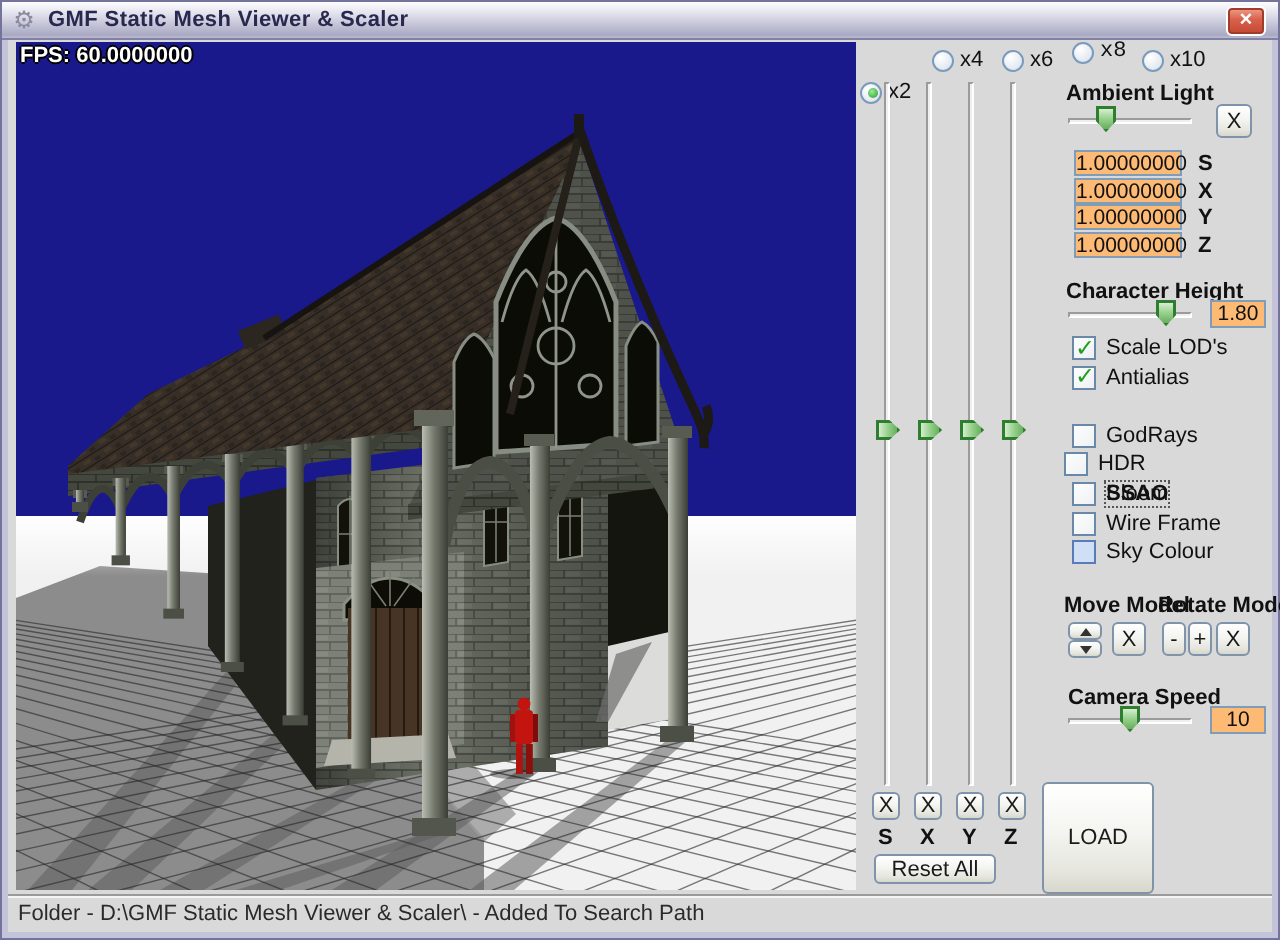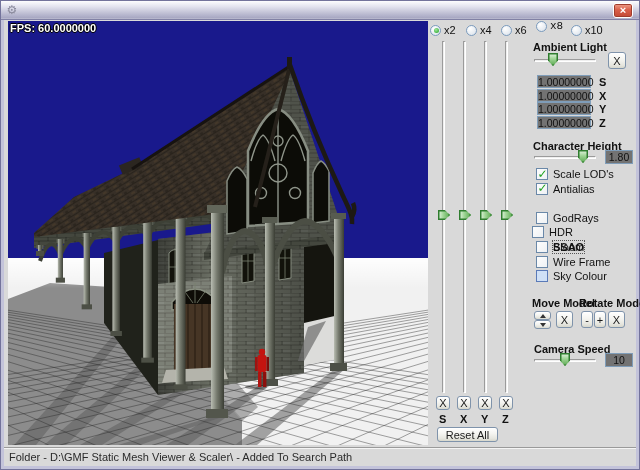--- a/index.html
+++ b/index.html
@@ -34,21 +34,21 @@
   #panel{position:absolute;left:428px;top:20px;right:4px;bottom:23px;background:#d9d9d9;}
   .lbl{position:absolute;font-size:11px;color:#111;white-space:nowrap;}
   .blbl{font-weight:bold;}
   .xp-btn{
     position:absolute;display:flex;align-items:center;justify-content:center;
     border:1px solid #7f93ab;border-radius:3px;color:#1a1a1a;font-size:11px;
     background:linear-gradient(180deg,#ffffff 0%,#f4f4f0 45%,#e6e6df 80%,#d7d7cc 100%);
     box-shadow:inset 0 1px 0 #fff;cursor:pointer;
   }
   .xp-field{
-    position:absolute;border:1px solid #7f9db9;background:#737373;
+    position:absolute;border:1px solid #7f9db9;background:#fdba74;
     font-size:10.5px;color:#111;text-align:center;line-height:12px;
   }
   .track-v{position:absolute;width:3px;background:#efefef;
     border:1px solid #9b9b9b;border-right-color:#fff;border-bottom-color:#fff;}
   .track-h{position:absolute;height:3px;background:#efefef;
     border:1px solid #9b9b9b;border-right-color:#fff;border-bottom-color:#fff;}
   .thumb-v{position:absolute;width:12px;height:10px;
     background:linear-gradient(90deg,#e9f7e6 0%,#9ed494 45%,#56a54c 100%);
     clip-path:polygon(0 0,55% 0,100% 50%,55% 100%,0 100%);
     box-shadow:inset 0 0 0 1.5px #2f7d2f;cursor:pointer;}
@@ -82,20 +82,21 @@
   }
   .status-text{font-size:11px;color:#2a2a2a;white-space:nowrap;}
 </style>
 </head>
 <body>
 
 <div class="window">
 
   <div class="titlebar">
     <span class="app-icon">⚙</span>
+    <span class="title-text">GMF Static Mesh Viewer &amp; Scaler</span>
     <div class="close-btn">×</div>
   </div>
 
   <div class="viewport">
     <svg id="scene" width="420" height="424" viewBox="0 0 420 424">
       <defs>
         <pattern id="stone" width="18" height="8" patternUnits="userSpaceOnUse">
           <rect width="18" height="8" fill="#6e7267"></rect>
           <path d="M0,0H18M0,4H18M4,0V4M13,4V8" stroke="rgba(0,0,0,0.35)" stroke-width="0.7" fill="none"></path>
           <rect x="5" y="0.7" width="7" height="2.6" fill="rgba(255,255,255,0.07)"></rect>
@@ -334,22 +335,23 @@
     <div class="lbl blbl" style="left:151px;top:277px;">Rotate Model</div>
     <div class="xp-btn" style="left:153px;top:291px;width:12px;height:17px;">-</div>
     <div class="xp-btn" style="left:166px;top:291px;width:12px;height:17px;">+</div>
     <div class="xp-btn" style="left:180px;top:291px;width:17px;height:17px;">X</div>
 
     <div class="lbl blbl" style="left:106px;top:323px;">Camera Speed</div>
     <div class="track-h" style="left:106px;top:339px;width:62px;"></div>
     <div class="thumb-h" style="left:132px;top:333px;"></div>
     <div class="xp-field" style="left:177px;top:333px;width:28px;height:14px;">10</div>
 
+    <div class="xp-btn" style="left:93px;top:371px;width:56px;height:56px;">LOAD</div>
     <div class="xp-btn" style="left:9px;top:407px;width:61px;height:15px;">Reset All</div>
-  <div class="radio-item" style="left: 2px; top: 4px; text-align: right;">
+  <div class="radio-item" style="left: 2px; top: 20px; text-align: right;">
         <span class="radio sel"></span>
         <span class="radio-text">x2</span>
       </div>
       <div class="radio-item" style="left: 38px; top: 4px;">
         <span class="radio"></span>
         <span class="radio-text">x4</span>
       </div>
       <div class="radio-item" style="left: 73px; top: 4px;">
         <span class="radio"></span>
         <span class="radio-text">x6</span>

